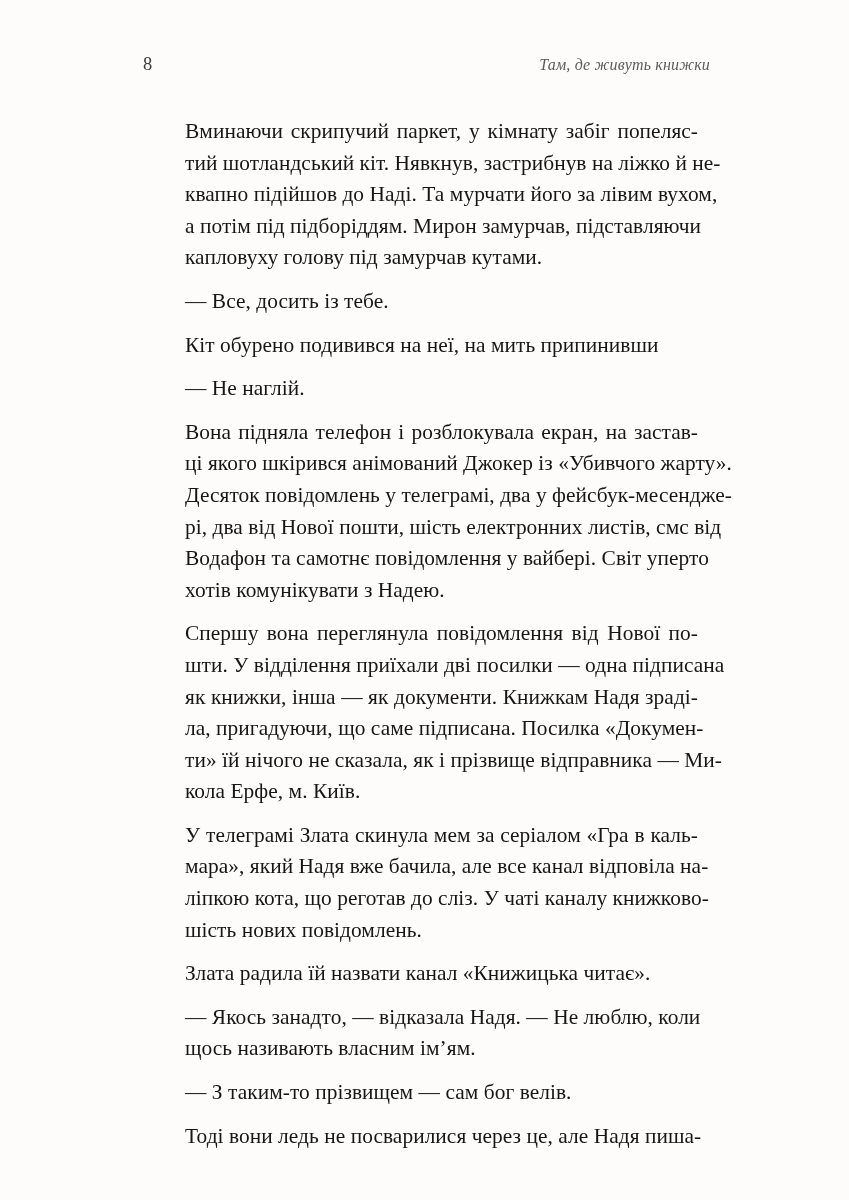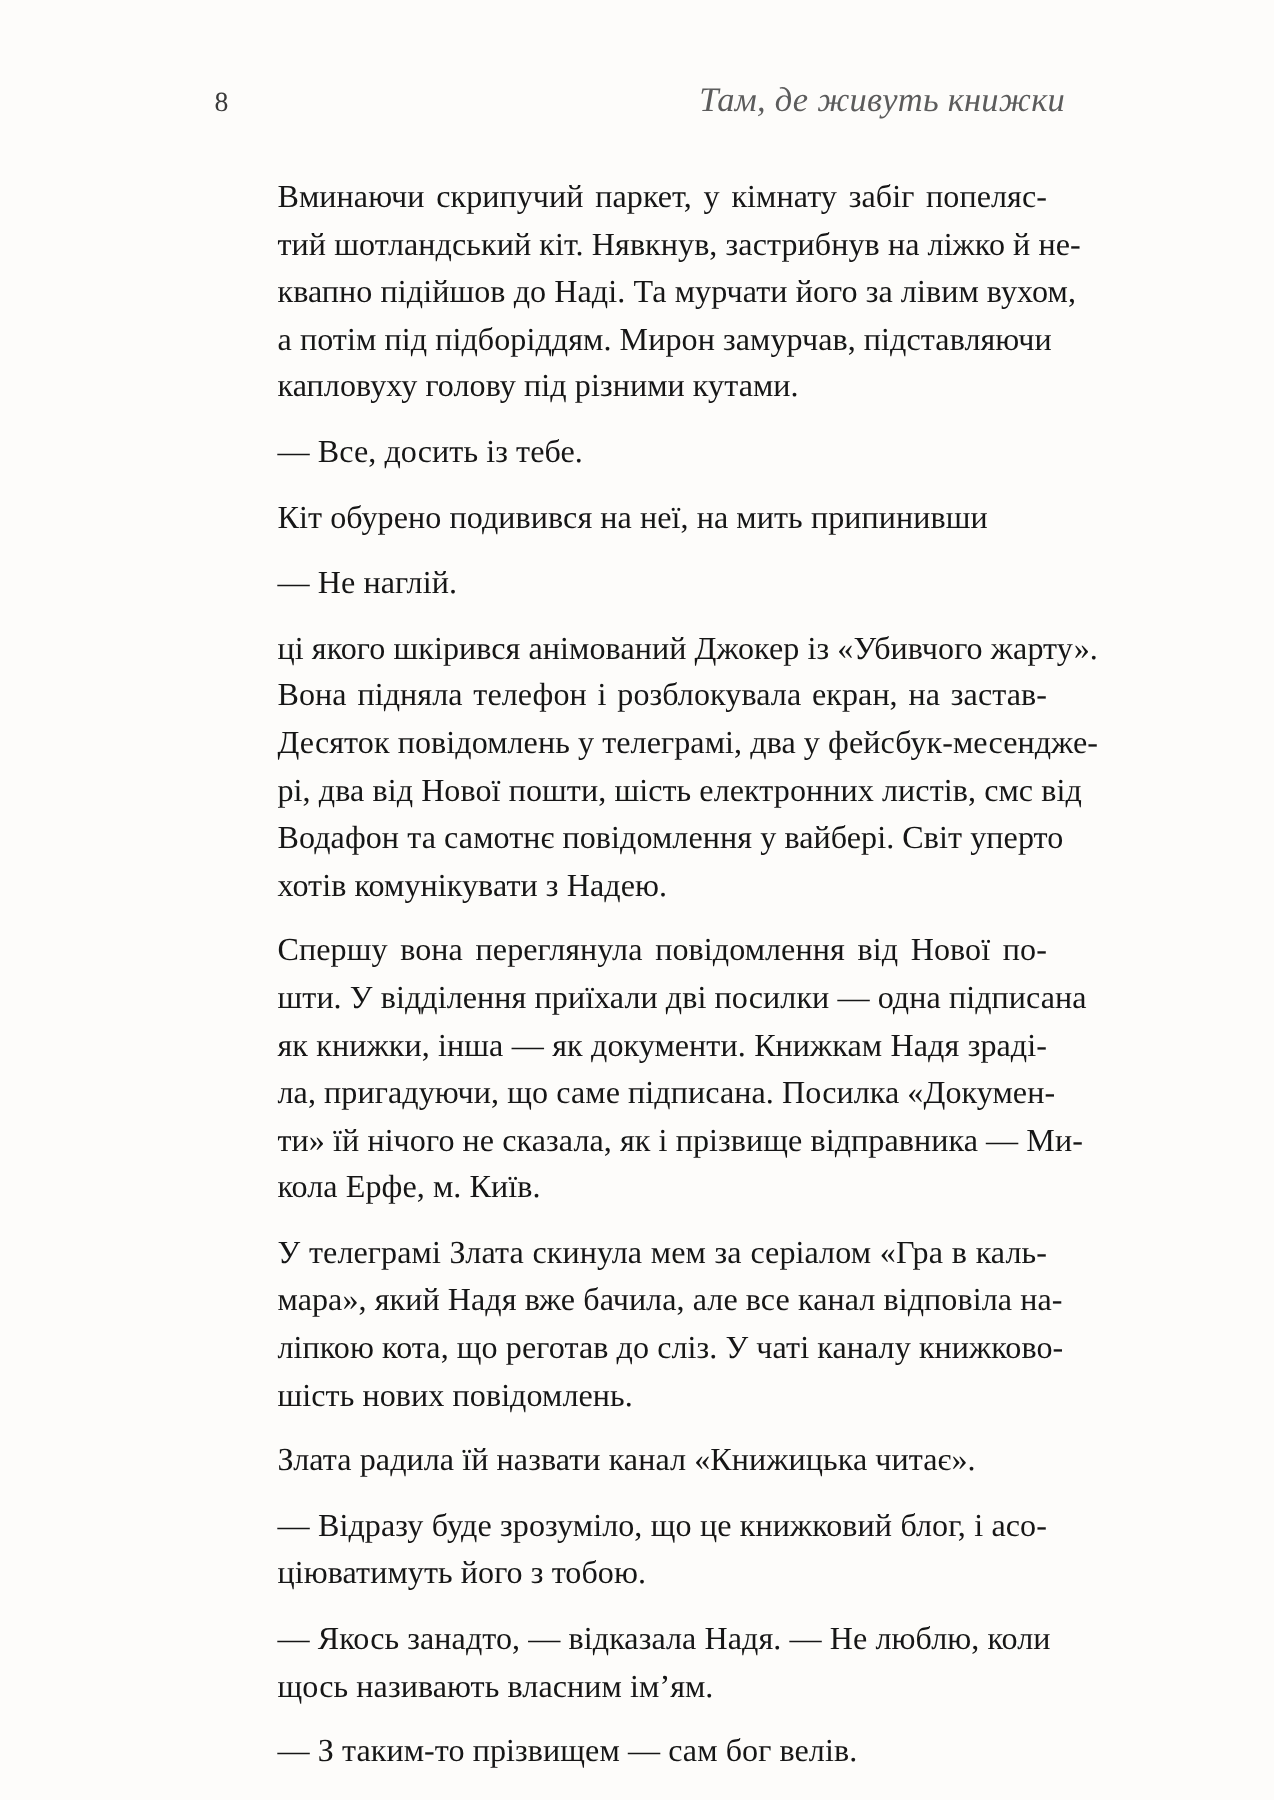--- a/index.html
+++ b/index.html
@@ -34,21 +34,21 @@
   }
 
   .folio {
     font-size: 18.5px;
     color: #3a3a3a;
     letter-spacing: 0.2px;
   }
 
   .head-title {
     font-style: italic;
-    font-size: 23px;
+    font-size: 16px;
     color: #5c5c5c;
     letter-spacing: 0.15px;
     white-space: nowrap;
   }
 
   
   .textblock {
     position: absolute;
     left: 143px;
     top: 104px;
@@ -89,34 +89,34 @@
     <span class="folio">8</span>
     <span class="head-title">Там, де живуть книжки</span>
   </div>
 
   <div class="textblock">
       <p class="para indent">
         <span class="tline">Вминаючи скрипучий паркет, у кімнату забіг попеляс-</span>
         <span class="tline">тий шотландський кіт. Нявкнув, застрибнув на ліжко й не-</span>
         <span class="tline">квапно підійшов до Наді. Та мурчати його за лівим вухом,</span>
         <span class="tline">а потім під підборіддям. Мирон замурчав, підставляючи</span>
-        <span class="tline">капловуху голову під різними кутами.</span>
+        <span class="tline">капловуху голову під замурчав кутами.</span>
       </p>
       <p class="para indent">
         <span class="tline">— Все, досить із тебе.</span>
       </p>
       <p class="para indent">
         <span class="tline">Кіт обурено подивився на неї, на мить припинивши</span>
       </p>
       <p class="para indent">
         <span class="tline">— Не наглій.</span>
       </p>
       <p class="para indent">
+        <span class="tline">Вона підняла телефон і розблокувала екран, на застав-</span>
         <span class="tline">ці якого шкірився анімований Джокер із «Убивчого жарту».</span>
-        <span class="tline">Вона підняла телефон і розблокувала екран, на застав-</span>
         <span class="tline">Десяток повідомлень у телеграмі, два у фейсбук-месендже-</span>
         <span class="tline">рі, два від Нової пошти, шість електронних листів, смс від</span>
         <span class="tline">Водафон та самотнє повідомлення у вайбері. Світ уперто</span>
         <span class="tline">хотів комунікувати з Надею.</span>
       </p>
       <p class="para indent">
         <span class="tline">Спершу вона переглянула повідомлення від Нової по-</span>
         <span class="tline">шти. У відділення приїхали дві посилки — одна підписана</span>
         <span class="tline">як книжки, інша — як документи. Книжкам Надя зраді-</span>
         <span class="tline">ла, пригадуючи, що саме підписана. Посилка «Докумен-</span>
@@ -126,24 +126,20 @@
       <p class="para indent">
         <span class="tline">У телеграмі Злата скинула мем за серіалом «Гра в каль-</span>
         <span class="tline">мара», який Надя вже бачила, але все канал відповіла на-</span>
         <span class="tline">ліпкою кота, що реготав до сліз. У чаті каналу книжково-</span>
         <span class="tline">шість нових повідомлень.</span>
       </p>
       <p class="para indent">
         <span class="tline">Злата радила їй назвати канал «Книжицька читає».</span>
       </p>
       <p class="para indent">
-        <span class="tline">— Відразу буде зрозуміло, що це книжковий блог, і асо-</span>
-        <span class="tline">ціюватимуть його з тобою.</span>
-      </p>
-      <p class="para indent">
         <span class="tline">— Якось занадто, — відказала Надя. — Не люблю, коли</span>
         <span class="tline">щось називають власним ім’ям.</span>
       </p>
       <p class="para indent">
         <span class="tline">— З таким-то прізвищем — сам бог велів.</span>
       </p>
       <p class="para indent">
         <span class="tline">Тоді вони ледь не посварилися через це, але Надя пиша-</span>
       </p>
     </div>

